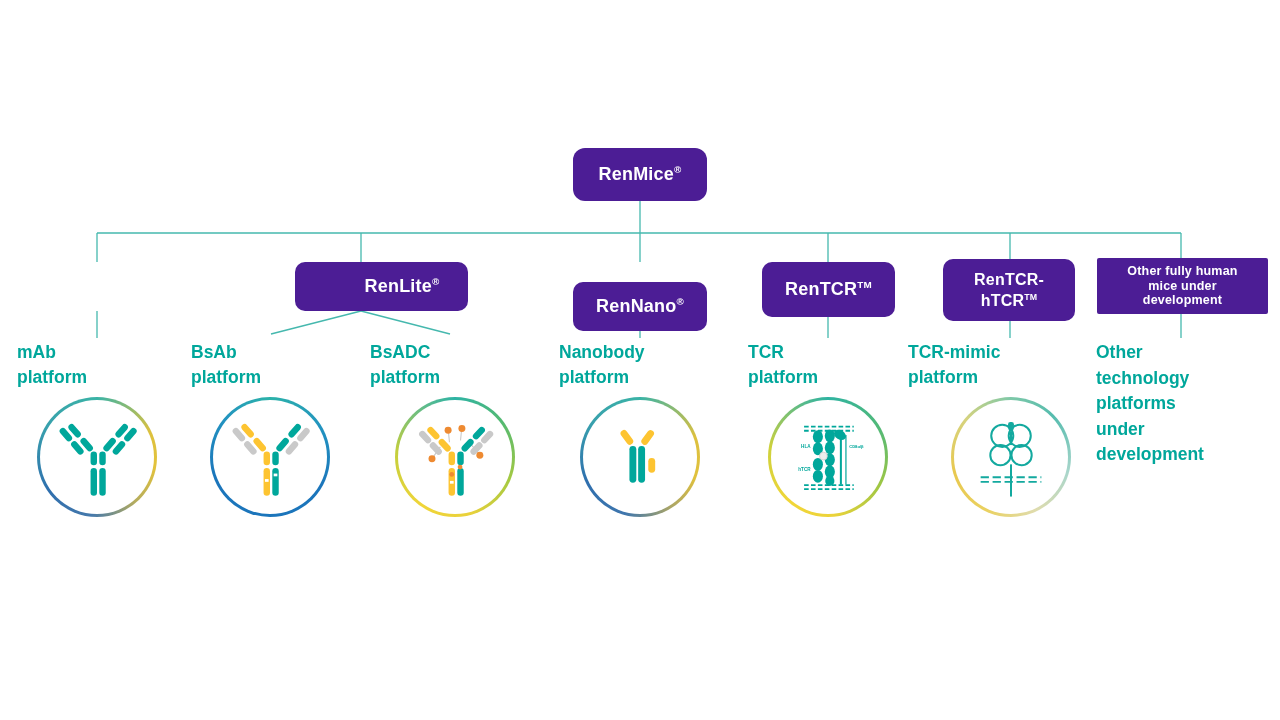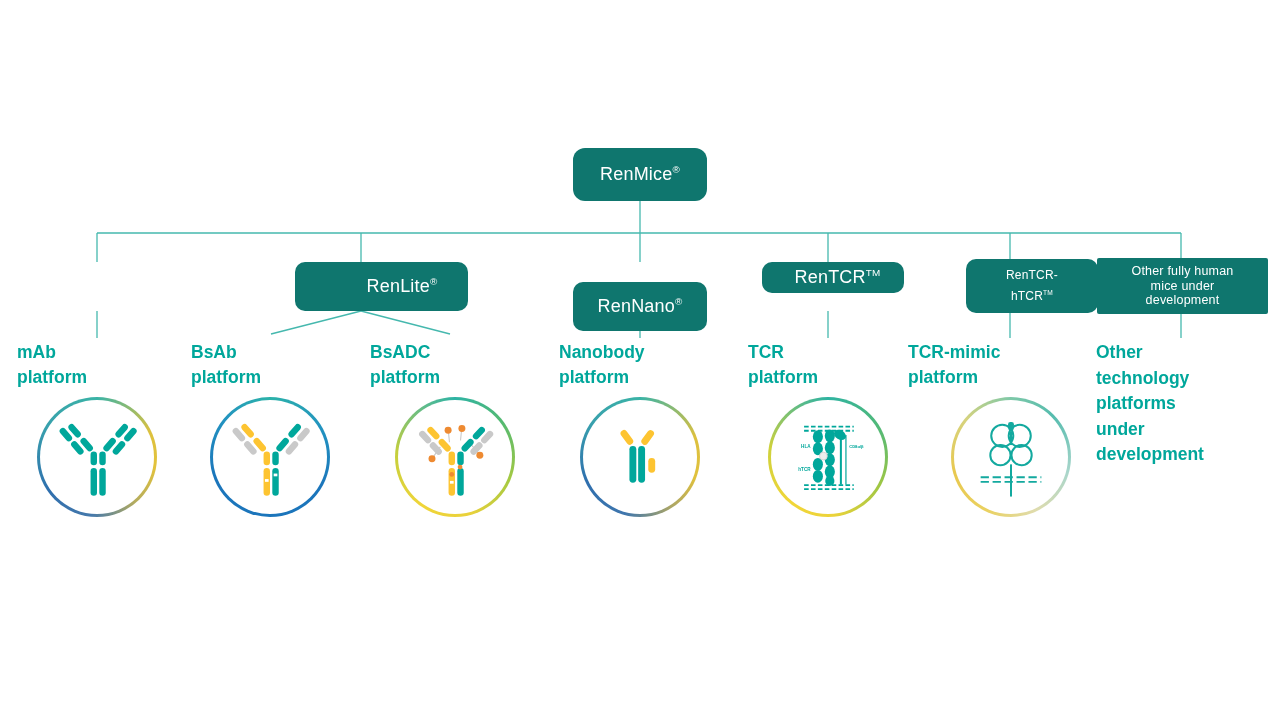--- a/index.html
+++ b/index.html
@@ -3,31 +3,31 @@
 <meta charset="utf-8">
 <style>
   html,body{margin:0;padding:0;}
   body{
     width:1280px;height:720px;background:#ffffff;position:relative;overflow:hidden;
     font-family:"Liberation Sans",sans-serif;
   }
   .diagram{position:absolute;inset:0;}
   .connectors{position:absolute;left:0;top:0;pointer-events:none;}
   .node{
-    position:absolute;background:#0f766e;color:#ffffff;font-weight:normal;
+    position:absolute;background:#4c1d95;color:#ffffff;font-weight:bold;
     border-radius:10px;display:flex;align-items:center;justify-content:center;
     text-align:center;font-size:18px;letter-spacing:.2px;
   }
   .node sup{font-size:.55em;line-height:0;vertical-align:super;}
   .node-root{left:573px;top:148px;width:134px;height:53px;border-radius:12px;}
   .node-renmab{left:33px;top:262px;width:128px;height:49px;}
   .node-renlite{left:295px;top:262px;width:132px;height:49px;padding-left:41px;}
   .node-rennano{left:573px;top:262px;width:134px;height:49px;margin-top:20px;}
-  .node-rentcr{left:762px;top:262px;width:133px;height:31px;padding-left:9px;}
-  .node-rentcrmimic{left:943px;top:259px;width:132px;height:54px;font-size:12px;line-height:21px;margin-left:23px;}
+  .node-rentcr{left:762px;top:262px;width:133px;height:55px;}
+  .node-rentcrmimic{left:943px;top:259px;width:132px;height:62px;font-size:16px;line-height:21px;}
   .node-other{left:1097px;top:258px;width:171px;height:56px;font-size:12.5px;line-height:14.5px;border-radius:2px;}
   .plabel{
     position:absolute;color:#00a79b;font-weight:bold;font-size:17.5px;
     line-height:25px;text-align:left;width:160px;top:340px;
   }
   .plabel-other{width:170px;line-height:25.5px;}
   .ring{
     position:absolute;top:397px;width:120px;height:120px;border-radius:50%;
     display:flex;align-items:center;justify-content:center;
   }

